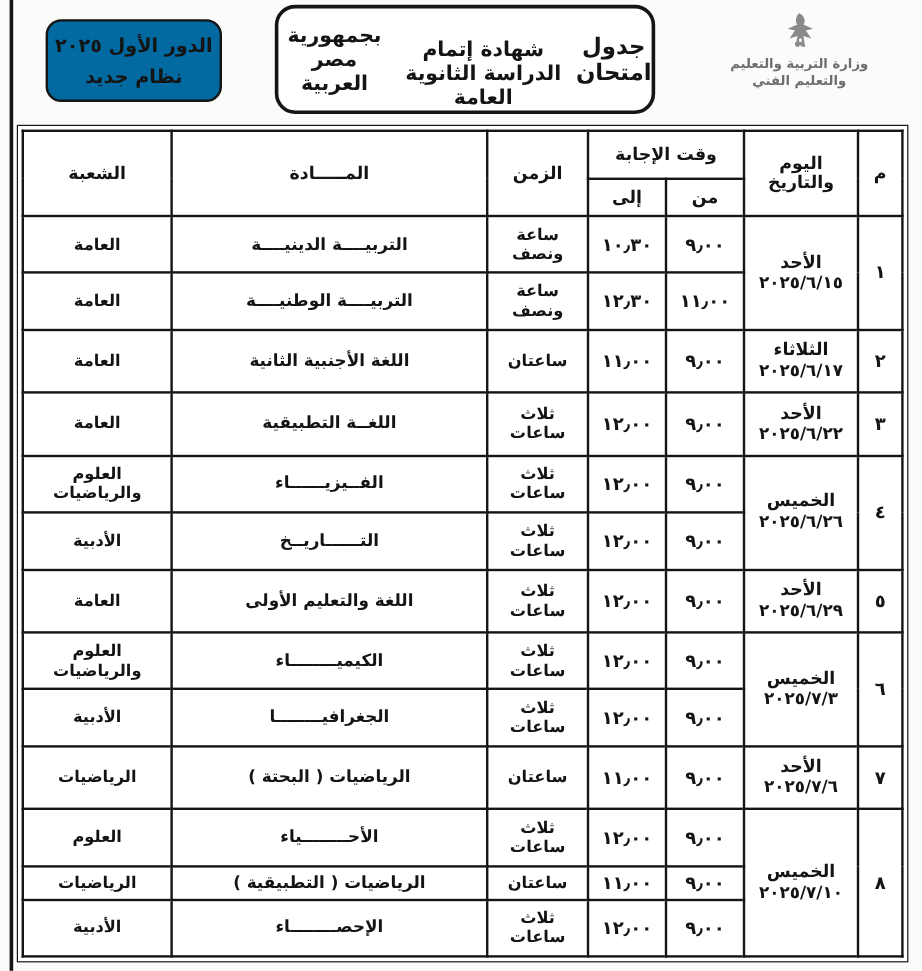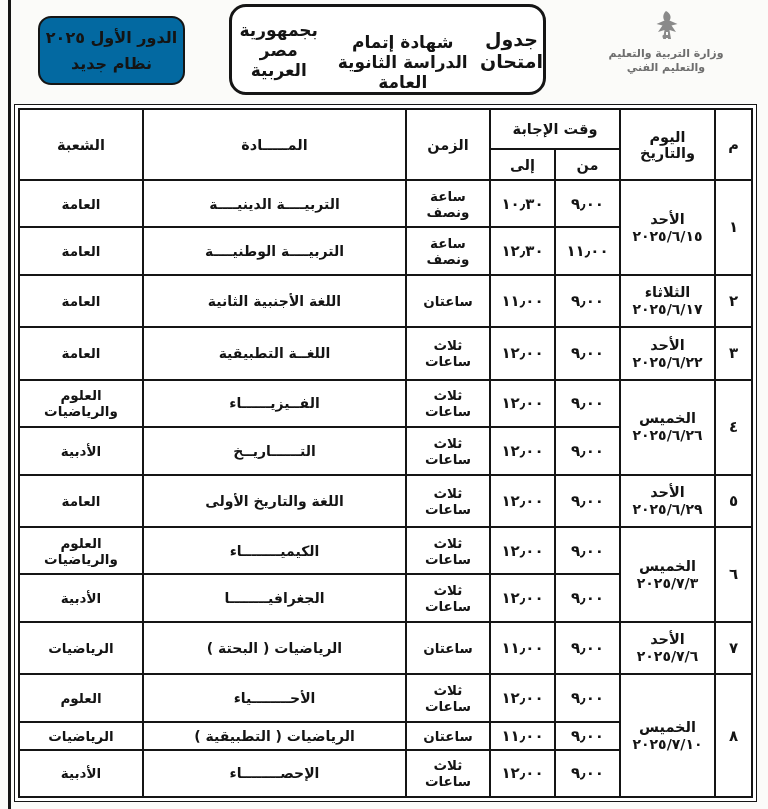--- a/index.html
+++ b/index.html
@@ -179,21 +179,21 @@
 
         <tr>
           <td class="serial">٥</td>
           <td class="daydate">
             <span class="day">الأحد</span>
             <span class="date">٢٠٢٥/٦/٢٩</span>
           </td>
           <td class="timeval">٩٫٠٠</td>
           <td class="timeval">١٢٫٠٠</td>
           <td>ثلاث ساعات</td>
-          <td class="subject">اللغة والتاريخ الأولى</td>
+          <td class="subject">اللغة والتعليم الأولى</td>
           <td>العامة</td>
         </tr>
 
         <tr>
           <td class="serial" rowspan="2">٦</td>
           <td class="daydate" rowspan="2">
             <span class="day">الخميس</span>
             <span class="date">٢٠٢٥/٧/٣</span>
           </td>
           <td class="timeval">٩٫٠٠</td>

